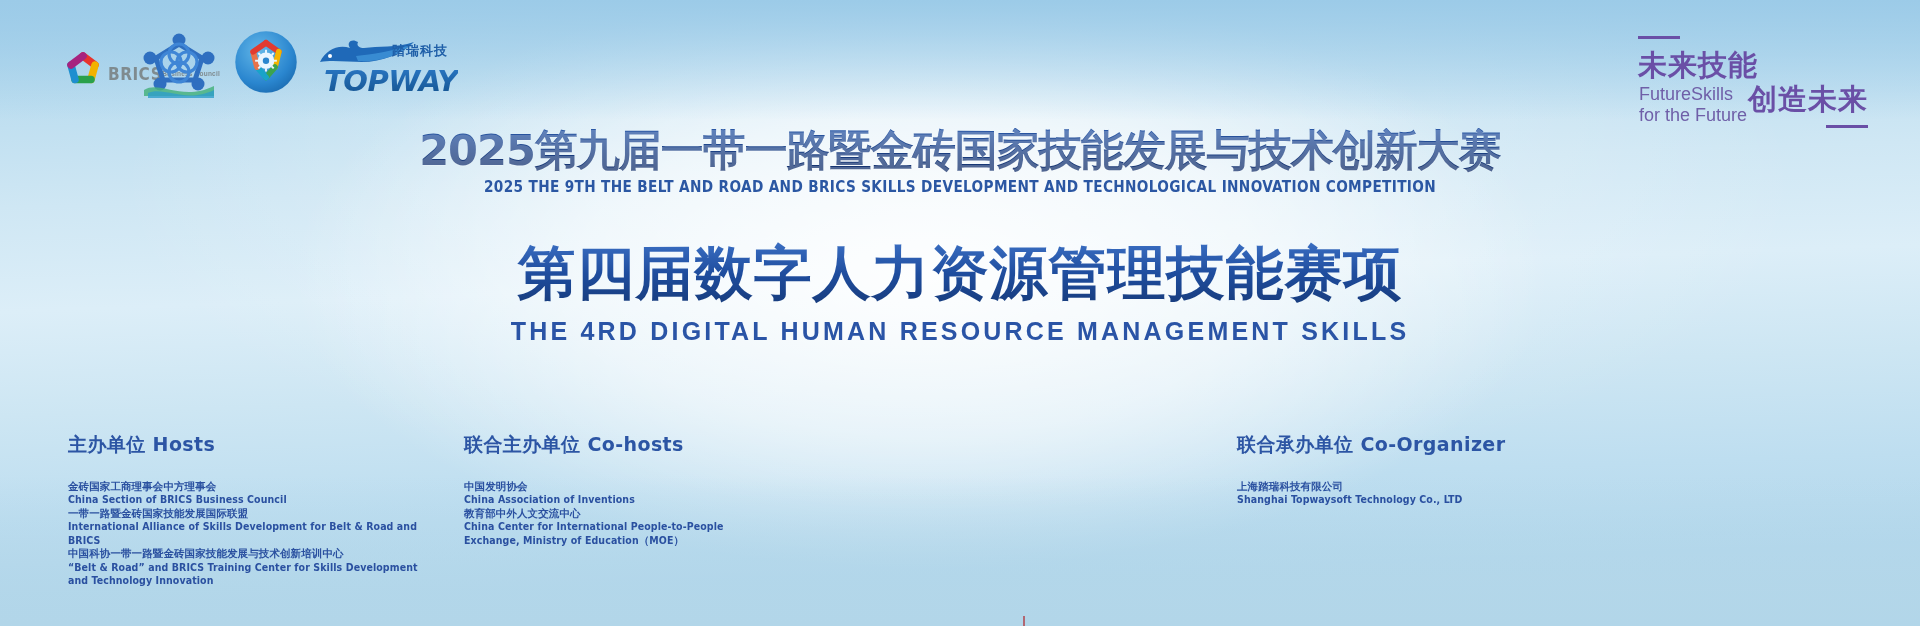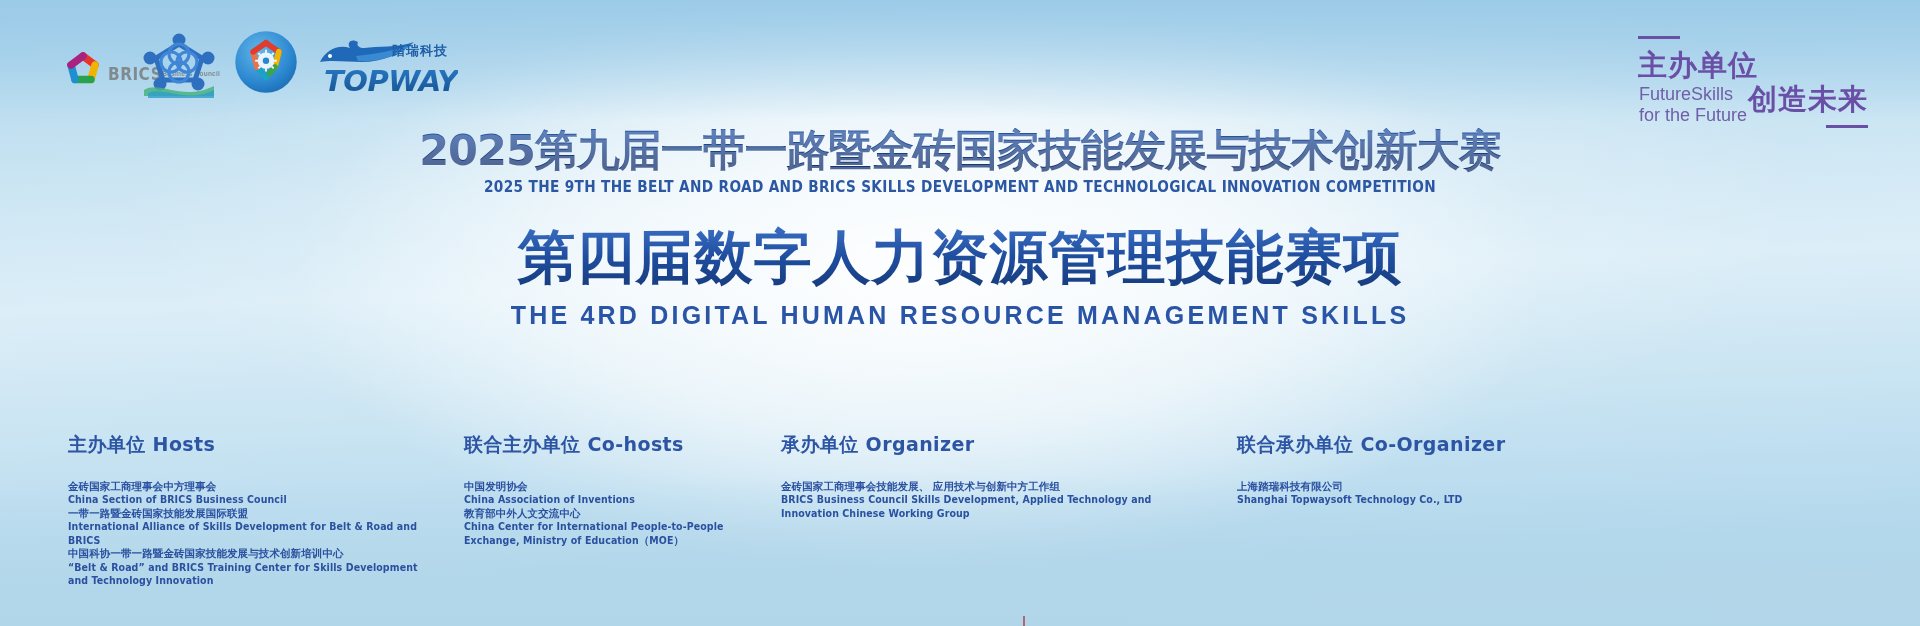--- a/index.html
+++ b/index.html
@@ -112,21 +112,21 @@
     text-shadow:0 1px 0 rgba(255,255,255,.25);
   }
   .t-main-en{
     font-family:"DejaVu Sans Condensed","Liberation Sans",sans-serif;
     font-weight:bold; font-size:15.5px; letter-spacing:.35px;
     color:#2b57a3; margin-top:5px; transform:scaleX(.98);
   }
   .t-sub{
     font-family:"DejaVu Sans","Liberation Sans",sans-serif;
     font-weight:bold; font-size:58px; letter-spacing:1px;
-    margin-top:30px; line-height:1.08;
+    margin-top:46px; line-height:1.08;
     background:linear-gradient(180deg,#3a6ec2 0%,#1f4d9e 50%,#173c7d 100%);
     -webkit-background-clip:text; background-clip:text;
     -webkit-text-fill-color:transparent; color:#1f4d9e;
   }
   .t-sub-en{
     font-family:"Liberation Sans",sans-serif;
     font-weight:bold; font-size:25px; letter-spacing:3.2px;
     color:#2a54a6; margin-top:12px;
   }
 
@@ -247,21 +247,21 @@
       <circle cx="14" cy="20" r="2" fill="#fff"></circle>
     </svg>
     <div class="topway-cn">踏瑞科技</div>
     <div class="topway-word">TOPWAY</div>
   </div>
 
 </div>
 
 <div class="fs">
   <div class="rule top"></div>
-  <div class="fs-cn1">主办单位</div>
+  <div class="fs-cn1">未来技能</div>
   <div class="fs-en">
     <div>FutureSkills</div>
     <div>for the Future</div>
   </div>
   <div class="fs-cn2">创造未来</div>
   <div class="rule bottom"></div>
 </div>
 
 <div class="titles">
   <div class="t-main">2025第九届一带一路暨金砖国家技能发展与技术创新大赛</div>
@@ -289,28 +289,20 @@
     <div class="col-head">联合主办单位 Co-hosts</div>
     <div class="col-body">
       <div class="line cn">中国发明协会</div>
       <div class="line en">China Association of Inventions</div>
       <div class="line cn">教育部中外人文交流中心</div>
       <div class="line en">China Center for International People-to-People</div>
       <div class="line en">Exchange, Ministry of Education（MOE）</div>
     </div>
   </div>
 
-  <div class="col col-3">
-    <div class="col-head">承办单位 Organizer</div>
-    <div class="col-body">
-      <div class="line cn">金砖国家工商理事会技能发展、 应用技术与创新中方工作组</div>
-      <div class="line en">BRICS Business Council Skills Development, Applied Technology and</div>
-      <div class="line en">Innovation Chinese Working Group</div>
-    </div>
-  </div>
 
   <div class="col col-4">
     <div class="col-head">联合承办单位 Co-Organizer</div>
     <div class="col-body">
       <div class="line cn">上海踏瑞科技有限公司</div>
       <div class="line en">Shanghai Topwaysoft Technology Co., LTD</div>
     </div>
   </div>
 
 </div>

